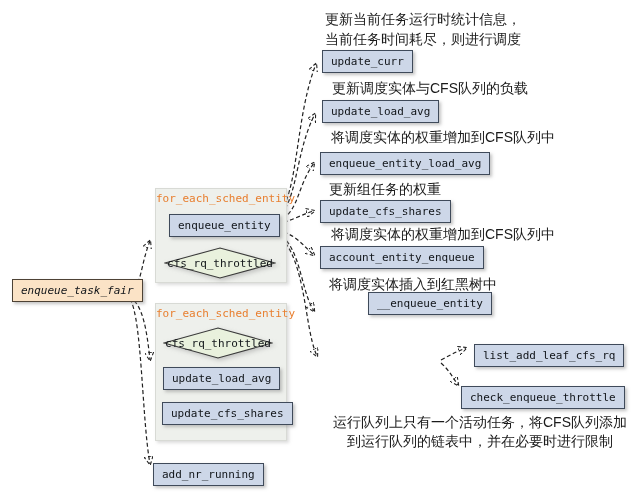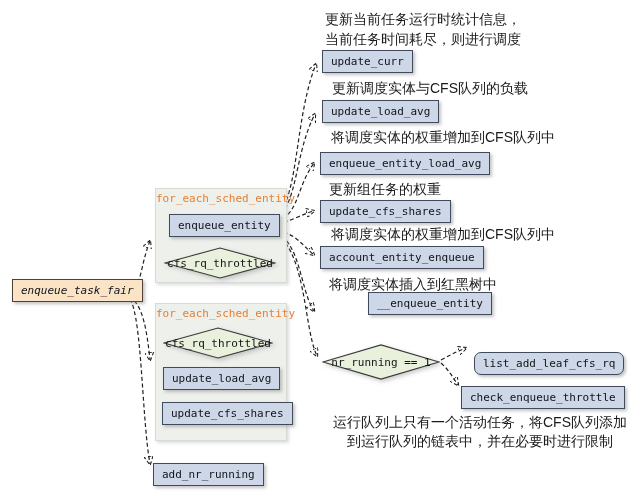--- a/index.html
+++ b/index.html
@@ -117,28 +117,22 @@
 
   <div class="annotation" style="left:329px;top:179px;">更新组任务的权重</div>
   <div class="node" style="left:320px;top:200px;">update_cfs_shares</div>
 
   <div class="annotation" style="left:331px;top:224px;">将调度实体的权重增加到CFS队列中</div>
   <div class="node" style="left:320px;top:246px;">account_entity_enqueue</div>
 
   <div class="annotation" style="left:329px;top:275px;font-family:Liberation Mono, monospace;">将调度实体插入到红黑树中</div>
   <div class="node" style="left:320px;top:292px;margin-left:48px;">__enqueue_entity</div>
 
-  <div class="diamond" style="left:322px;top:344px;width:118px;height:36px;">
-    <svg width="118" height="36">
-      <polygon points="1,18 59,1 117,18 59,35" fill="var(--decision-fill)" stroke="var(--decision-border)" stroke-width="1.2"></polygon>
-    </svg>
-    <span class="dlabel">nr_running == 1</span>
-  </div>
 
-  <div class="node" style="left:474px;top:352px;border-radius:7px;">list_add_leaf_cfs_rq</div>
+  <div class="node" style="left:474px;top:344px;">list_add_leaf_cfs_rq</div>
   <div class="node" style="left:461px;top:386px;text-align:right;">check_enqueue_throttle</div>
 
   <div class="annotation center" style="left:330px;top:413px;width:300px;">
     <div>运行队列上只有一个活动任务，将CFS队列添加</div>
     <div>到运行队列的链表中，并在必要时进行限制</div>
   </div>
 
 </div>
 
 </body></html>

